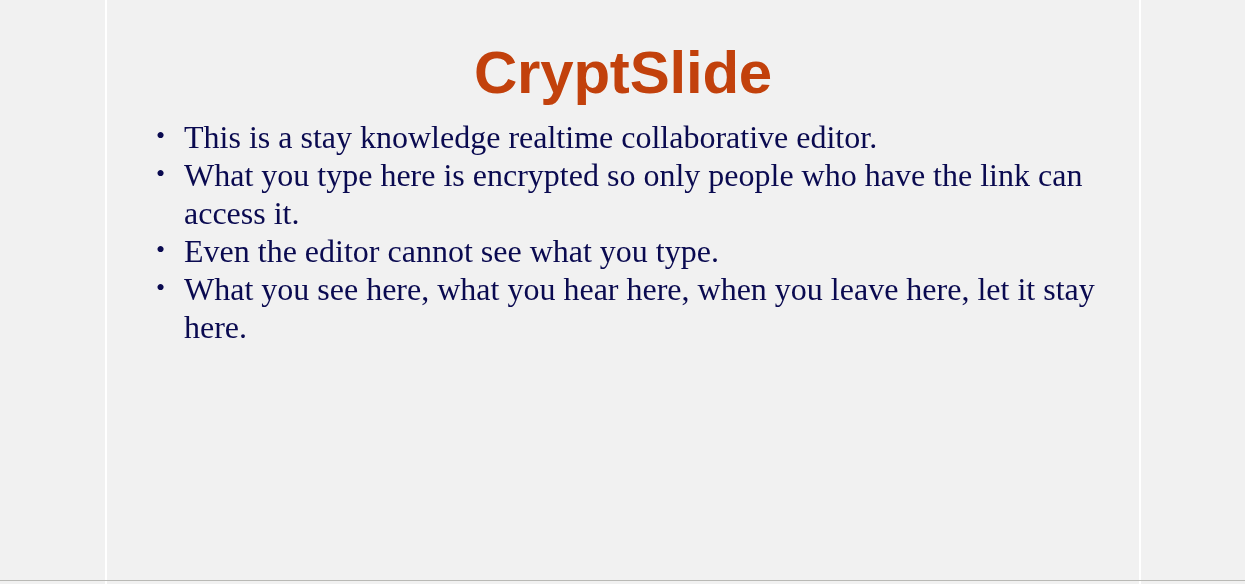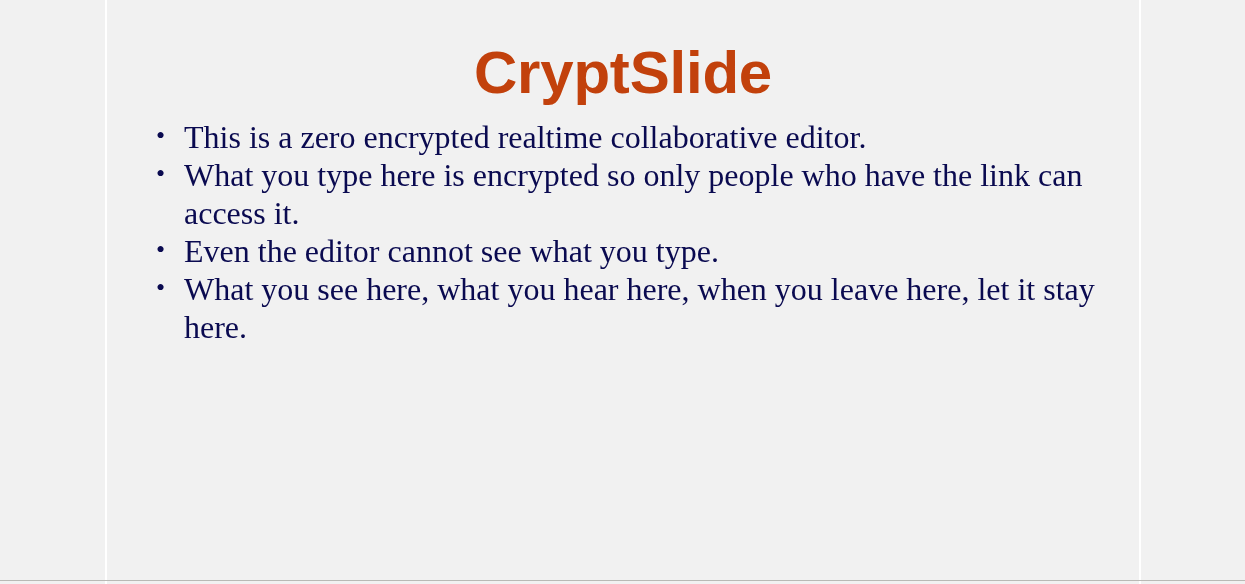--- a/index.html
+++ b/index.html
@@ -126,21 +126,21 @@
 <div class="slide">
   <div class="slide-inner">
 
     <div class="slide-title">CryptSlide</div>
 
     <div class="slide-body">
       <ul class="bullet-list">
 
         <li class="bullet-item">
           <span class="bullet-marker">•</span>
-          <span class="bullet-text">This is a zero encrypted realtime collaborative editor.</span>
+          <span class="bullet-text">This is a stay knowledge realtime collaborative editor.</span>
         </li>
 
         <li class="bullet-item">
           <span class="bullet-marker">•</span>
           <span class="bullet-text">What you type here is encrypted so only people who have the link can access it.</span>
         </li>
 
         <li class="bullet-item">
           <span class="bullet-marker">•</span>
           <span class="bullet-text">Even the editor cannot see what you type.</span>

